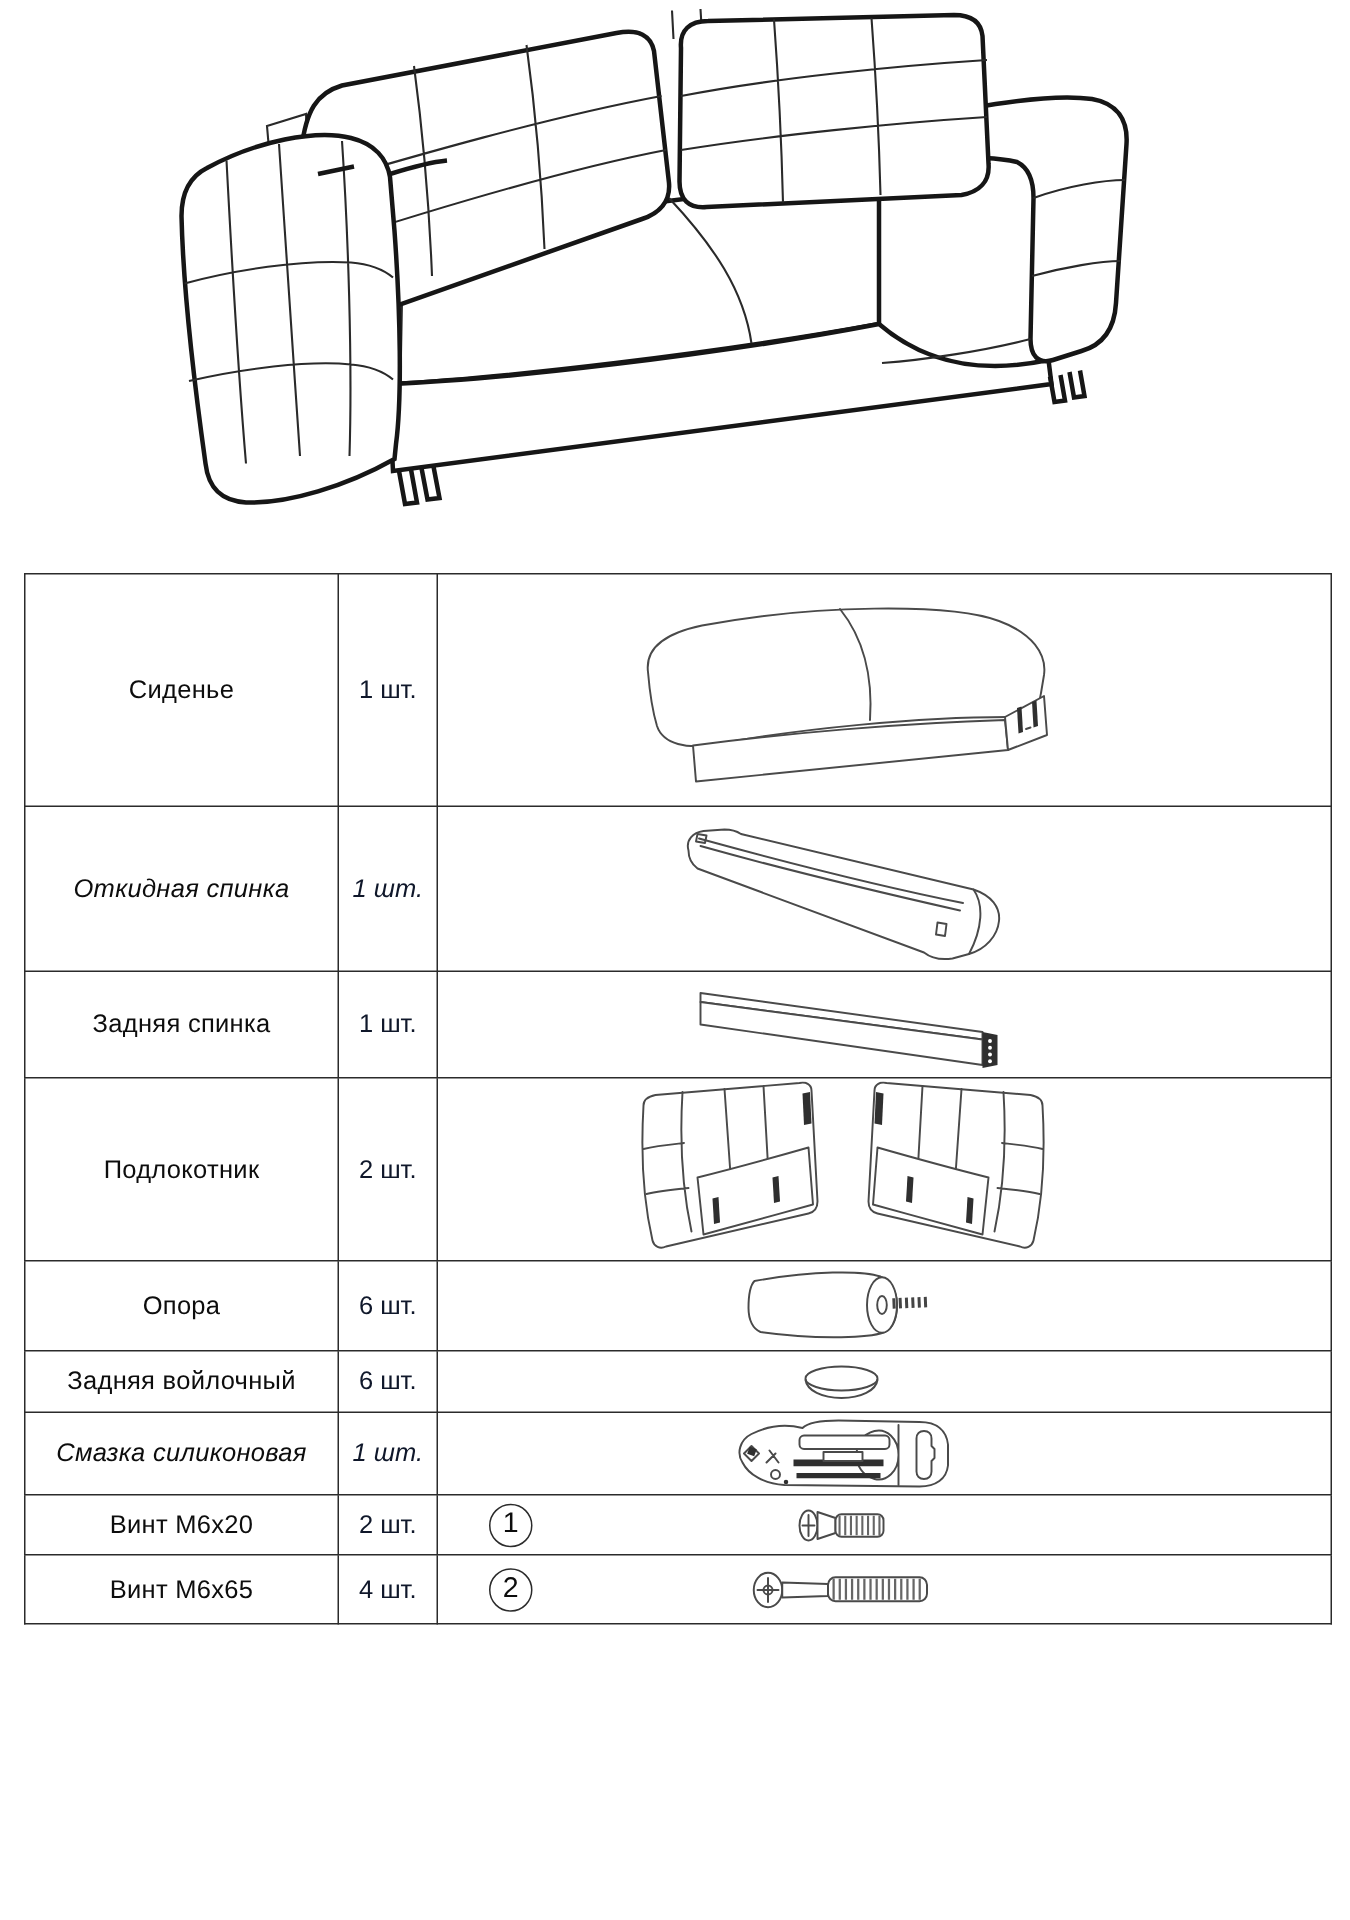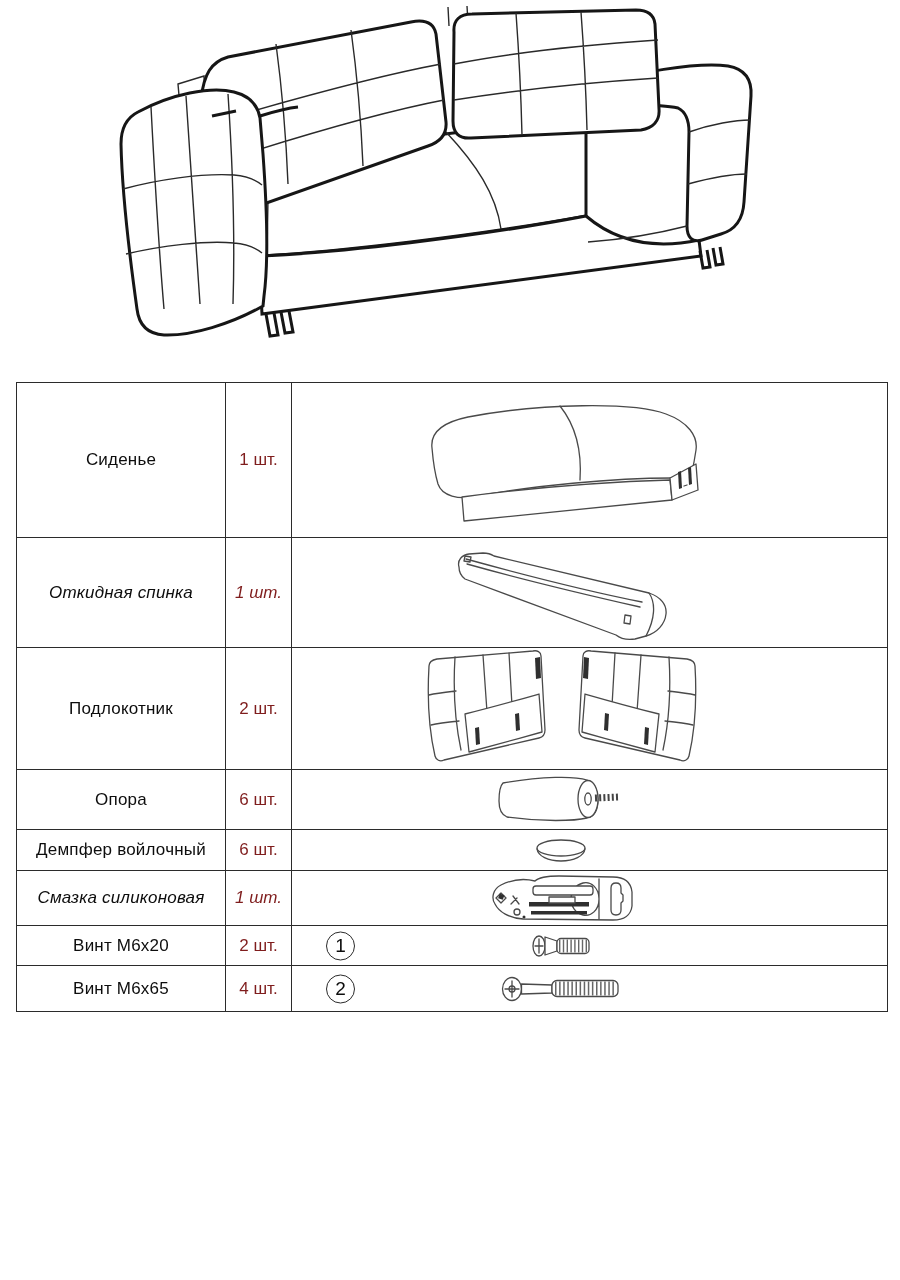--- a/index.html
+++ b/index.html
@@ -8,21 +8,21 @@
   .lineart{stroke:#4a4a4a;fill:none;stroke-width:1.3;stroke-linejoin:round;stroke-linecap:round;}
   .fillw{fill:#fff;}
   .dark{fill:#2f2f2f;stroke:none;}
   .sofa-wrap{position:absolute;left:116px;top:4px;width:665px;height:345px;}
   .sofa-wrap .hv{stroke:#161616;stroke-width:3;fill:#fff;}
   .sofa-wrap .hv2{stroke:#161616;stroke-width:3;fill:none;}
   .sofa-wrap .tuft{stroke:#2a2a2a;stroke-width:1.4;fill:none;}
   table.parts{position:absolute;left:16px;top:382px;width:872px;border-collapse:collapse;table-layout:fixed;border-radius:17px;}
   table.parts td{border:1.5px solid #2b2b2b;padding:0;vertical-align:middle;overflow:hidden;}
   td.name{ text-align:center;font-size:17px;color:#0d0d0d;letter-spacing:.2px;}
-  td.qty{ text-align:center;font-size:17px;color:#7f1d1d;white-space:nowrap;}
+  td.qty{ text-align:center;font-size:17px;color:#0f172a;white-space:nowrap;}
   td.fig{position:relative;}
   .figbox{display:flex;align-items:center;justify-content:center;width:100%;height:100%;transform:translateX(-28px);}
   .badge{position:absolute;left:34px;top:50%;transform:translateY(-50%);width:27px;height:27px;border:1.5px solid #2b2b2b;border-radius:50%;display:flex;align-items:center;justify-content:center;font-size:19px;color:#0d0d0d;background:#fff;}
   tr.r1{height:155px;} tr.r2{height:110px;font-style:italic;} tr.r3{height:71px;} tr.r4{height:122px;}
   tr.r5{height:119px;} tr.r6{height:60px;margin-top:26px;} tr.r7{height:41px;} tr.r8{height:65px;}
   tr.r9{height:55px;font-style:italic;} tr.r10{height:40px;} tr.r11{height:46px;}
 </style>
 </head>
 <body>
 
@@ -87,20 +87,37 @@
             <svg width="250" height="100" viewBox="0 0 250 100">
       <path class="lineart fillw" d="M22,24 C20,17 25,12 32,11 L46,10 C50,10 54,11 57,13 L212,50 C224,54 230,62 229,71 C228,81 220,90 209,93 L198,96 C191,97 184,96 179,92 L28,36 C24,33 22,29 22,24 Z"></path>
       <path class="lineart" d="M29,16 C80,30 150,48 205,59 M30,21 C80,35 150,52 203,64 M212,50 C219,60 218,76 209,93"></path>
       <path class="lineart" d="M28,13 l6,1 l-1,5 l-6,-1 Z"></path>
       <path class="lineart" d="M188,72 l6,1 l-1,8 l-6,-1 Z"></path>
     </svg>
           </div>
         </td>
   </tr>
 
+  <tr class="r3">
+    <td class="name">Задняя спинка</td>
+    <td class="qty">1 шт.</td>
+    <td class="fig">
+          <div class="figbox">
+            <svg width="250" height="62" viewBox="0 0 250 62">
+      <path class="lineart fillw" d="M30,10 L218,36 L218,41 L30,16 Z"></path>
+      <path class="lineart fillw" d="M30,16 L218,41 L218,58 L30,31 Z"></path>
+      <path class="dark" d="M218,36 L228,38 L228,58 L218,60 Z"></path>
+      <circle cx="223" cy="42" r="1.3" fill="#fff"></circle>
+              <circle cx="223" cy="46.5" r="1.3" fill="#fff"></circle>
+      <circle cx="223" cy="51" r="1.3" fill="#fff"></circle>
+              <circle cx="223" cy="55.5" r="1.3" fill="#fff"></circle>
+    </svg>
+          </div>
+        </td>
+  </tr>
 
   <tr class="r4">
     <td class="name">Подлокотник</td>
     <td class="qty">2 шт.</td>
     <td class="fig">
           <div class="figbox">
             <svg width="290" height="118" viewBox="0 0 290 118">
       <g id="armL">
         <path class="lineart fillw" d="M12,16 C10,50 12,80 18,106 C19,110 23,112 27,110 L122,88 C126,87 128,84 128,80 L124,6 C124,2 120,0 116,1 L20,9 C15,10 12,12 12,16 Z"></path>
         <path class="lineart" d="M38,7 C36,40 38,72 44,100 M12,45 C20,43 30,42 39,41 M14,75 C22,73 32,72 42,71 M66,5 L70,62 M92,3 L95,56"></path>
@@ -125,21 +142,21 @@
       <path class="lineart fillw" d="M16,10 C55,3 88,3 100,7 L104,9 C108,13 111,19 111,26 C111,35 108,42 103,44 L100,45 C88,48 55,49 20,44 C15,42 12,36 12,28 C12,20 13,13 16,10 Z"></path>
       <ellipse class="lineart fillw" cx="101" cy="26" rx="10" ry="18.5"></ellipse>
       <ellipse class="lineart" cx="101" cy="26" rx="3.2" ry="6"></ellipse>
       <line x1="108" y1="25" x2="132" y2="24" stroke="#444" stroke-width="7" stroke-dasharray="2 2.2"></line>
     </svg>
           </div>
         </td>
   </tr>
 
   <tr class="r7">
-    <td class="name">Демпфер войлочный</td>
+    <td class="name">Задняя войлочный</td>
     <td class="qty">6 шт.</td>
     <td class="fig">
           <div class="figbox">
             <svg width="60" height="26" viewBox="0 0 60 26">
       <ellipse class="lineart fillw" cx="29" cy="11" rx="24" ry="8"></ellipse>
       <path class="lineart" d="M5,12 C6,19 16,24 29,24 C42,24 52,19 53,12"></path>
     </svg>
           </div>
         </td>
   </tr>

